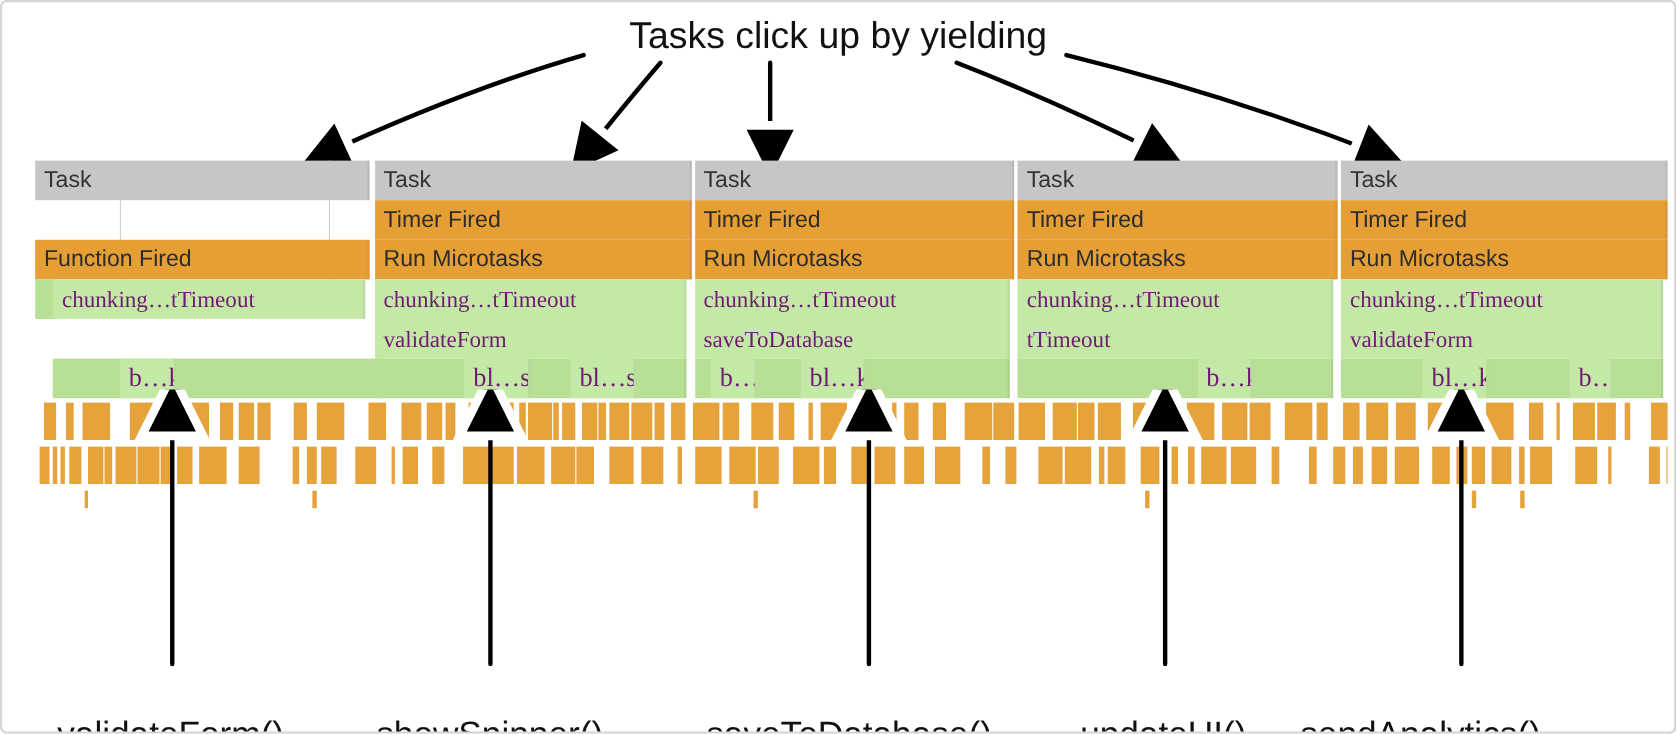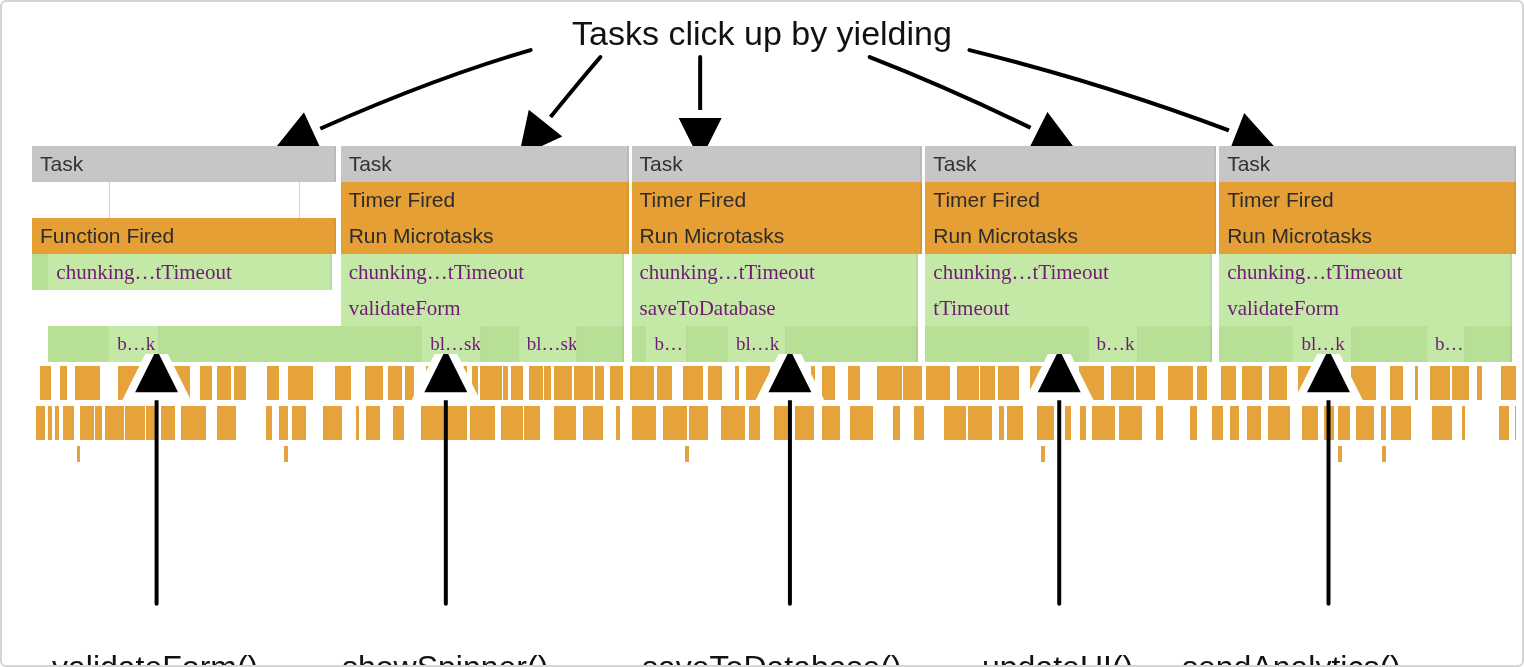--- a/index.html
+++ b/index.html
@@ -49,21 +49,21 @@
     font-size: 21px;
     color: #2f2f2f;
     white-space: nowrap;
     overflow: hidden;
     border-right: 2px solid rgba(0,0,0,0.06);
   }
   .bar.task   { background: #c6c6c6; color: #333; }
   .bar.orange { background: #e69f34; color: #2c2c2c; }
   .bar.green  { background: #c4e8a6; color: #701a75; font-family: Liberation Serif, serif; }
   .bar.green.dk { background: #b7df95; }
-  .tiny-label { font-size: 19px; }
+  .tiny-label { font-size: 24px; }
   
   .stripes {
     position: relative;
     width: 100%;
     height: 90px;
     margin-top: 4px;
   }
   .stripe-row {
     position: relative;
     height: 34px;

